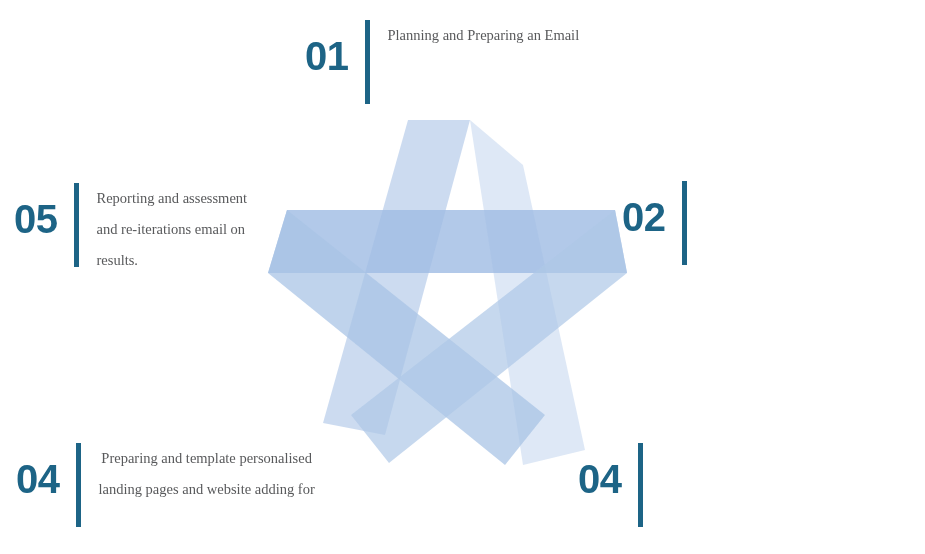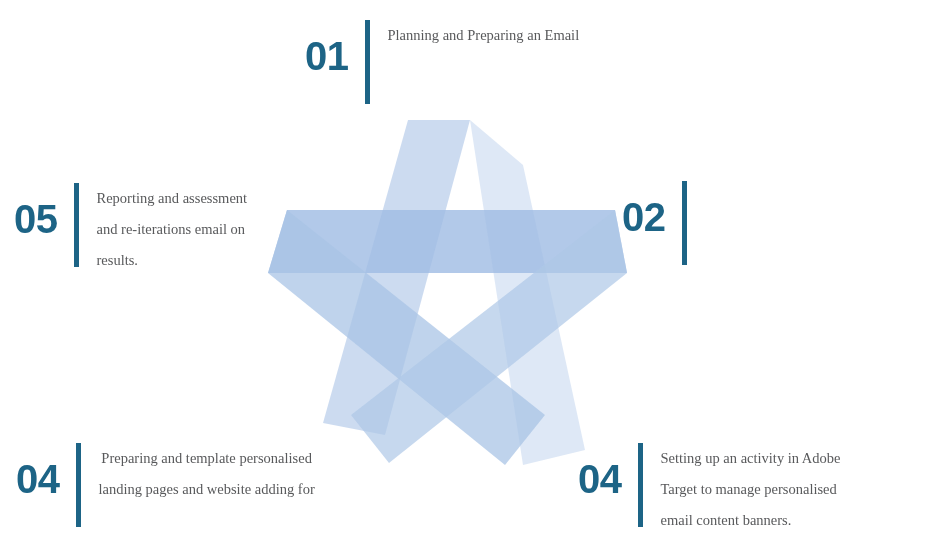--- a/index.html
+++ b/index.html
@@ -122,25 +122,20 @@
   </div>
 
   <div class="step num-left" id="step-02">
     <span class="step-number">02</span>
     <span class="step-rule"></span>
   </div>
 
   <div class="step num-left" id="step-03">
     <span class="step-number">04</span>
     <span class="step-rule"></span>
-    <div class="step-text">
-      <div>Setting up an activity in Adobe</div>
-      <div>Target to manage personalised</div>
-      <div>email content banners.</div>
-    </div>
   </div>
 
   <div class="step num-left" id="step-04">
     <span class="step-number">04</span>
     <span class="step-rule"></span>
     <div class="step-text">
       <div>Preparing and template personalised</div>
       <div>landing pages and website adding for</div>
     </div>
   </div>

